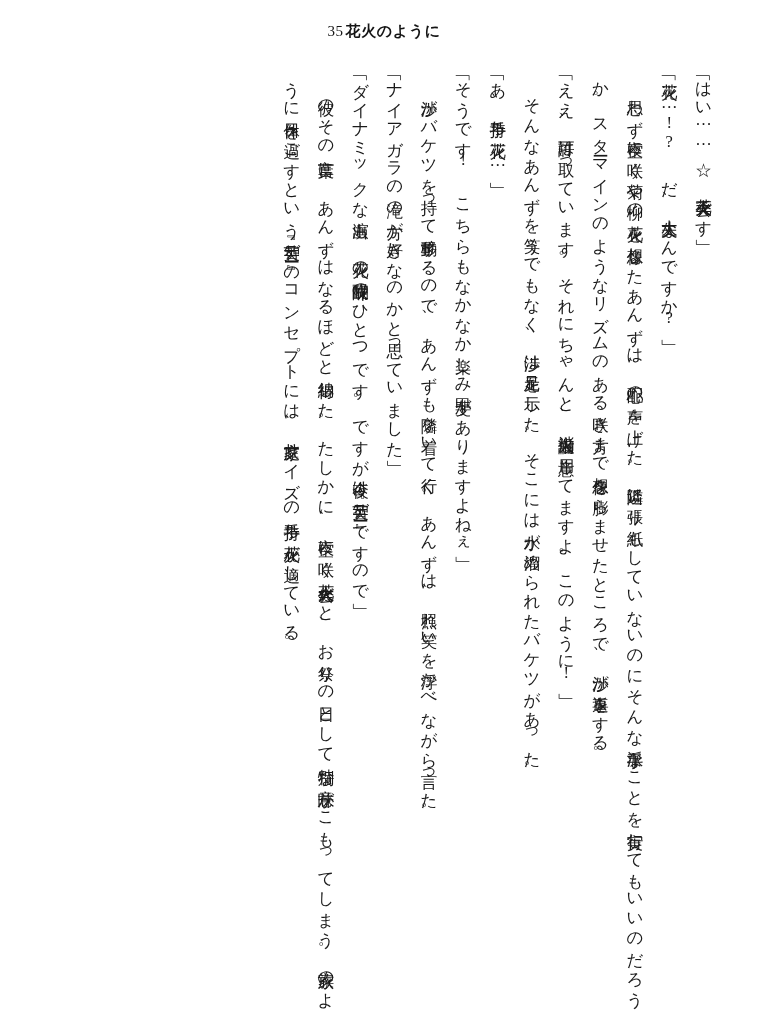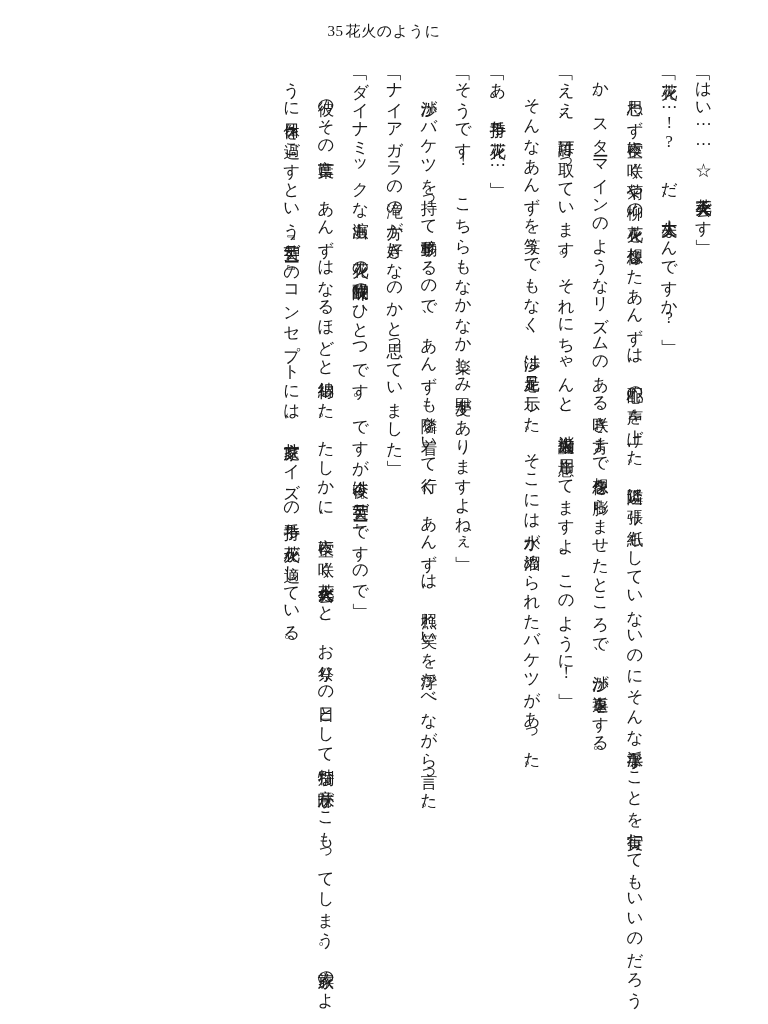--- a/index.html
+++ b/index.html
@@ -30,20 +30,21 @@
     letter-spacing: 0.04em;
     color: #141414;
     white-space: nowrap;
   }
   .header .page-number {
     margin-right: 2px;
     font-family: "Liberation Serif", serif;
   }
   .header .running-title {
     font-family: "Liberation Serif", "DejaVu Serif", serif;
+    font-weight: bold;
   }
   .body-area {
     position: absolute;
     top: 70px;
     left: 48px;
     width: 672px;
     height: 930px;
     box-sizing: border-box;
   }
   .vtext {

